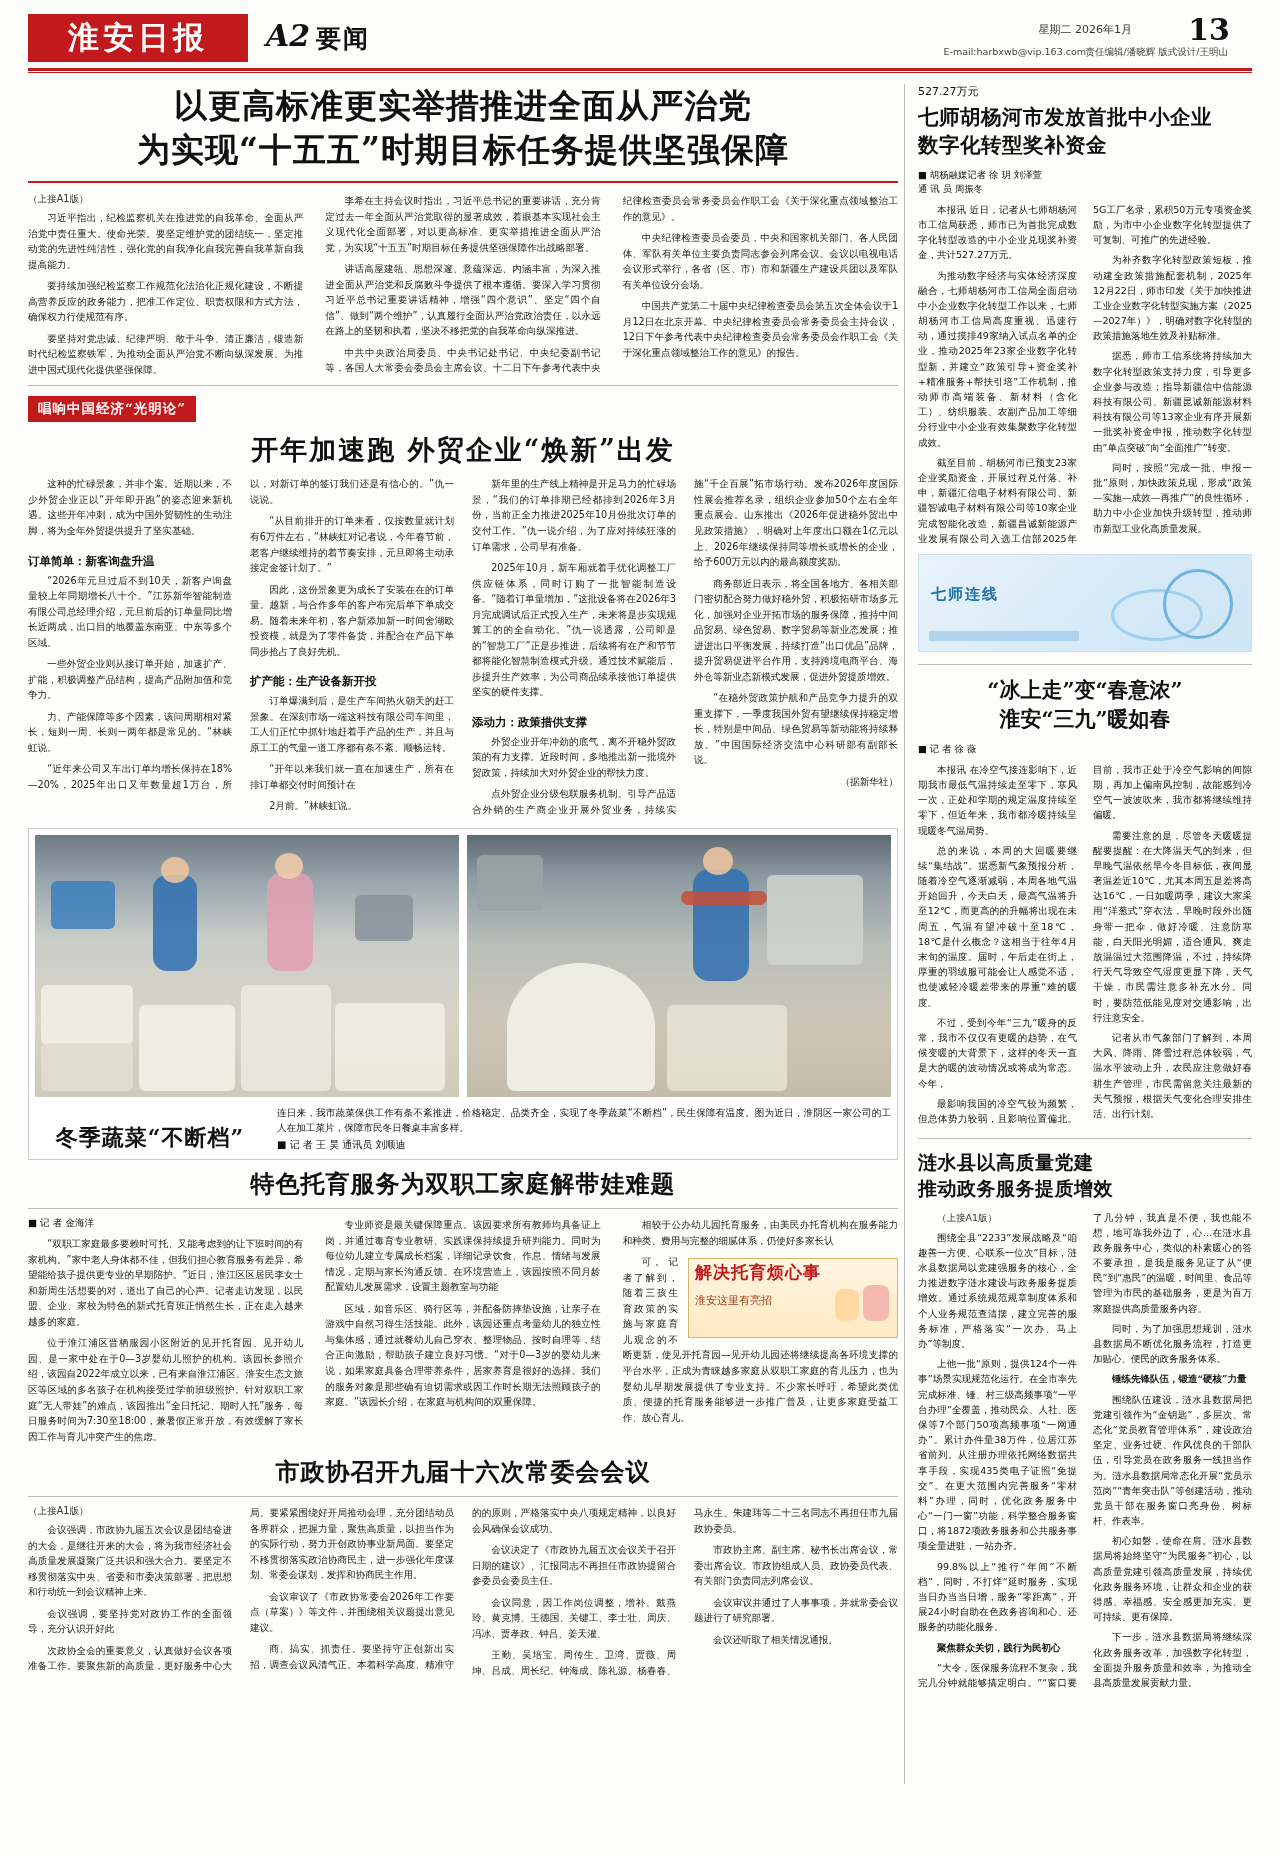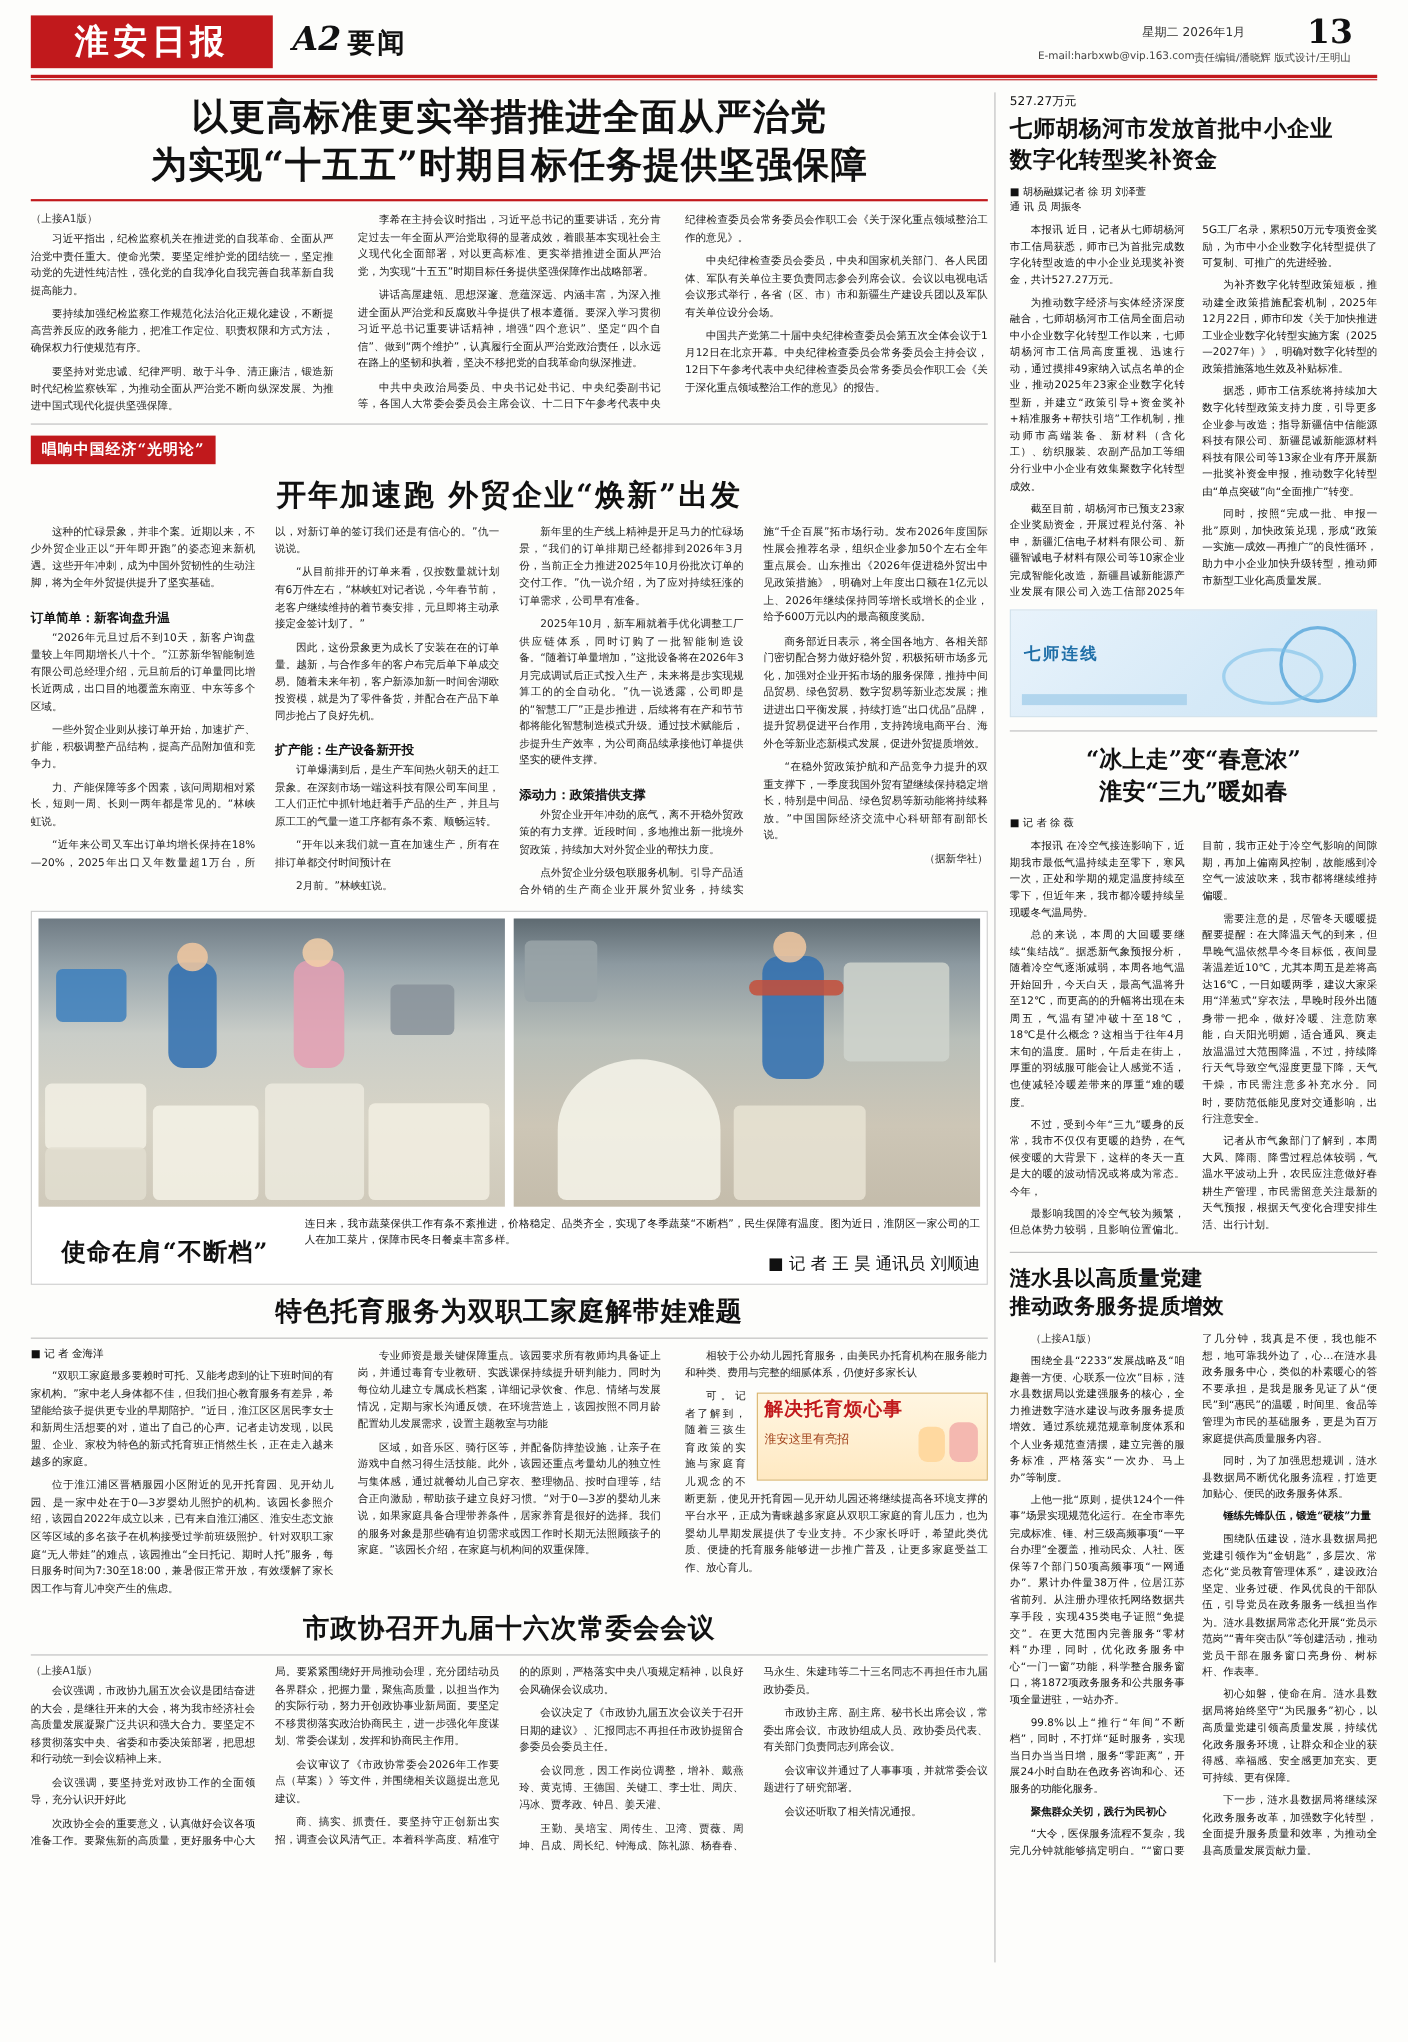--- a/index.html
+++ b/index.html
@@ -56,21 +56,21 @@
   .photos{display:flex;gap:8px;}
   .ph{flex:1;height:262px;position:relative;overflow:hidden;}
   .ph.a{background:linear-gradient(180deg,#6f7b84 0%,#9aa7ad 18%,#c9cdc8 40%,#d8d4c6 70%,#cfc9ba 100%);}
   .ph.b{background:linear-gradient(180deg,#5e6a71 0%,#8d9aa1 16%,#b9bfb9 42%,#cdc6b6 72%,#c4bcab 100%);}
   .ph-overlay{position:absolute;inset:0;}
   .blob{position:absolute;border-radius:6px;opacity:.85;}
   .capbar{display:flex;align-items:flex-start;gap:12px;margin-top:8px;}
   .cap-title{font-family:"DejaVu Serif","Liberation Serif",serif;font-weight:bold;font-size:22px;
              letter-spacing:1px;width:230px;text-align:center;padding-top:18px;}
   .cap-text{flex:1;font-size:9.6px;line-height:1.6;text-align:justify;}
-  .cap-credit{text-align:right;font-size:15px;margin-top:2px;}
+  .cap-credit{font-size:10px;margin-top:2px;}
 
   
   .rnum{font-size:11px;color:#111;margin-bottom:4px;}
   .rhead{font-family:"DejaVu Serif","Liberation Serif",serif;font-weight:bold;font-size:20.5px;
          line-height:1.38;letter-spacing:.5px;}
   .rhead.small{font-size:19px;}
   .rbyline{font-size:9.4px;margin:8px 0 6px 0;line-height:1.5;}
   .rbody{column-count:2;column-gap:16px;}
   .rbody p{font-size:9.5px;line-height:1.6;text-align:justify;margin:0 0 5px 0;text-indent:2em;}
   .hdiv{height:1px;background:#bbb;margin:12px 0 10px 0;}
@@ -188,21 +188,21 @@
             <div class="blob" style="left:200px;top:170px;width:120px;height:86px;background:#e7e3d4;"></div>
             <div class="blob" style="left:226px;top:34px;width:56px;height:112px;background:#2f6fb0;border-radius:16px;"></div>
             <div class="blob" style="left:236px;top:12px;width:30px;height:28px;background:#f2c8a0;border-radius:50%;"></div>
             <div class="blob" style="left:214px;top:56px;width:86px;height:14px;background:#c64f3a;border-radius:7px;"></div>
             <div class="blob" style="left:300px;top:40px;width:96px;height:90px;background:#cfd3cd;"></div>
             <div class="blob" style="left:10px;top:20px;width:66px;height:56px;background:#9aa4a8;"></div>
           </div>
         </div>
       </div>
       <div class="capbar">
-        <div class="cap-title">使命在肩“不断档”</div>
+        <div class="cap-title">冬季蔬菜“不断档”</div>
         <div class="cap-text">
           <div>连日来，我市蔬菜保供工作有条不紊推进，价格稳定、品类齐全，实现了冬季蔬菜“不断档”，民生保障有温度。图为近日，淮阴区一家公司的工人在加工菜片，保障市民冬日餐桌丰富多样。</div>
           <div class="cap-credit">■ 记 者 王 昊 通讯员 刘顺迪</div>
         </div>
       </div>
     </div>
 
     <div class="head3" style="">特色托育服务为双职工家庭解带娃难题</div>
     <div style="height:1px;background:#bbb;margin:0 0 8px 0;"></div>
     <div class="cols3">

